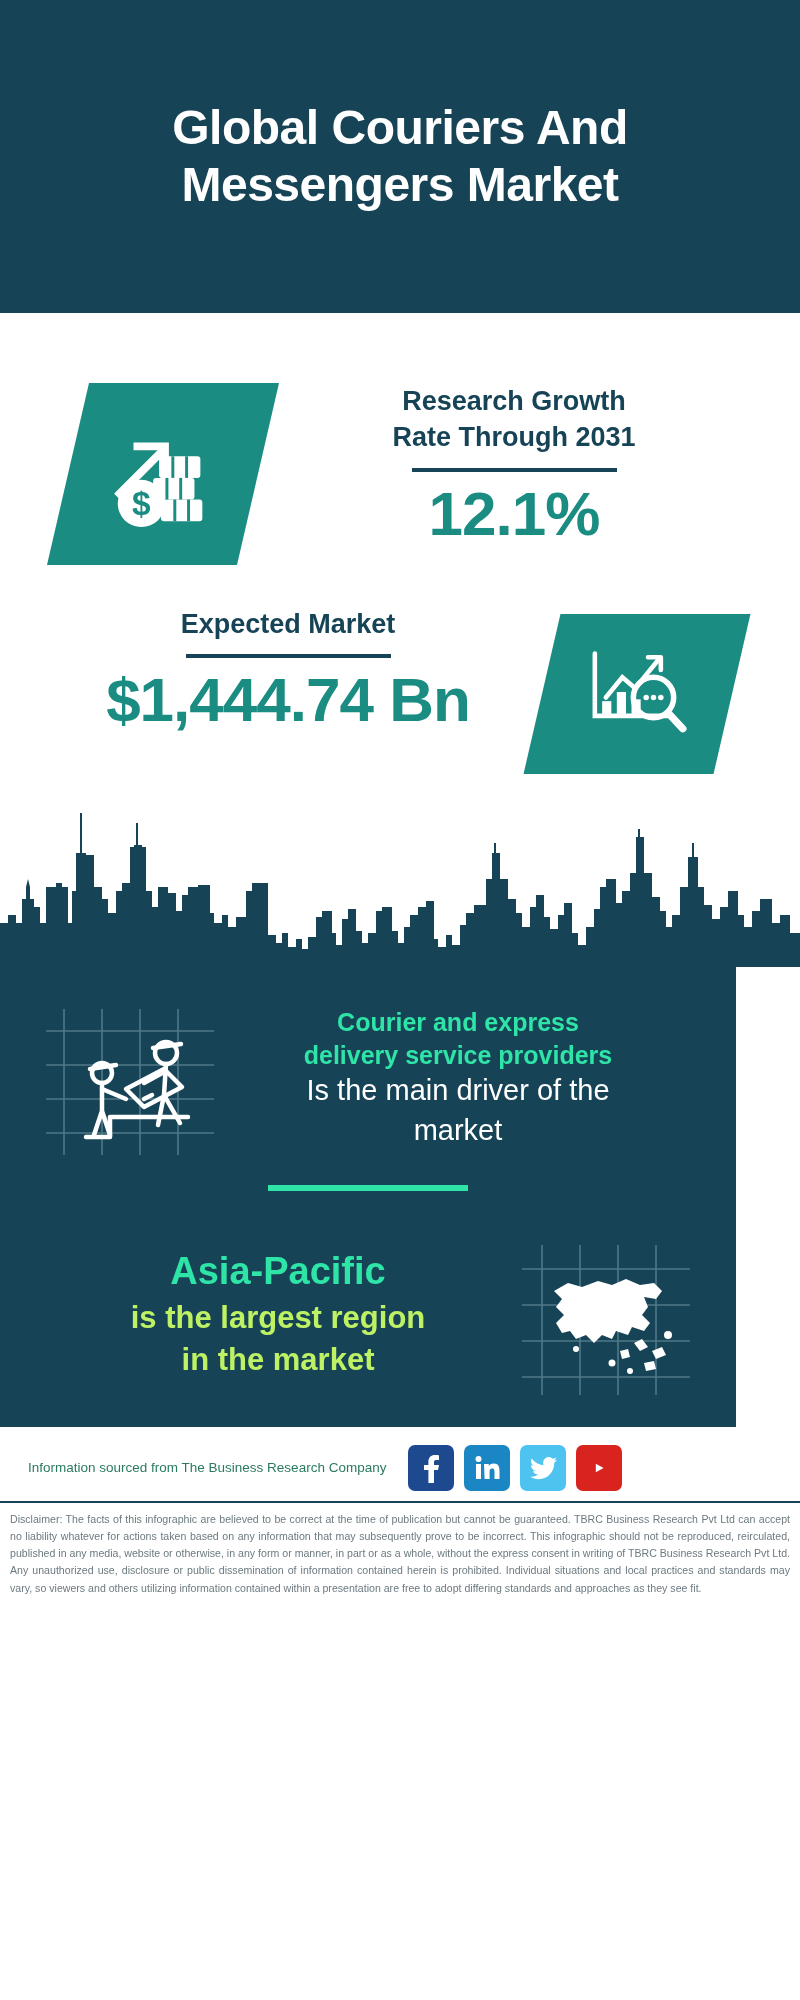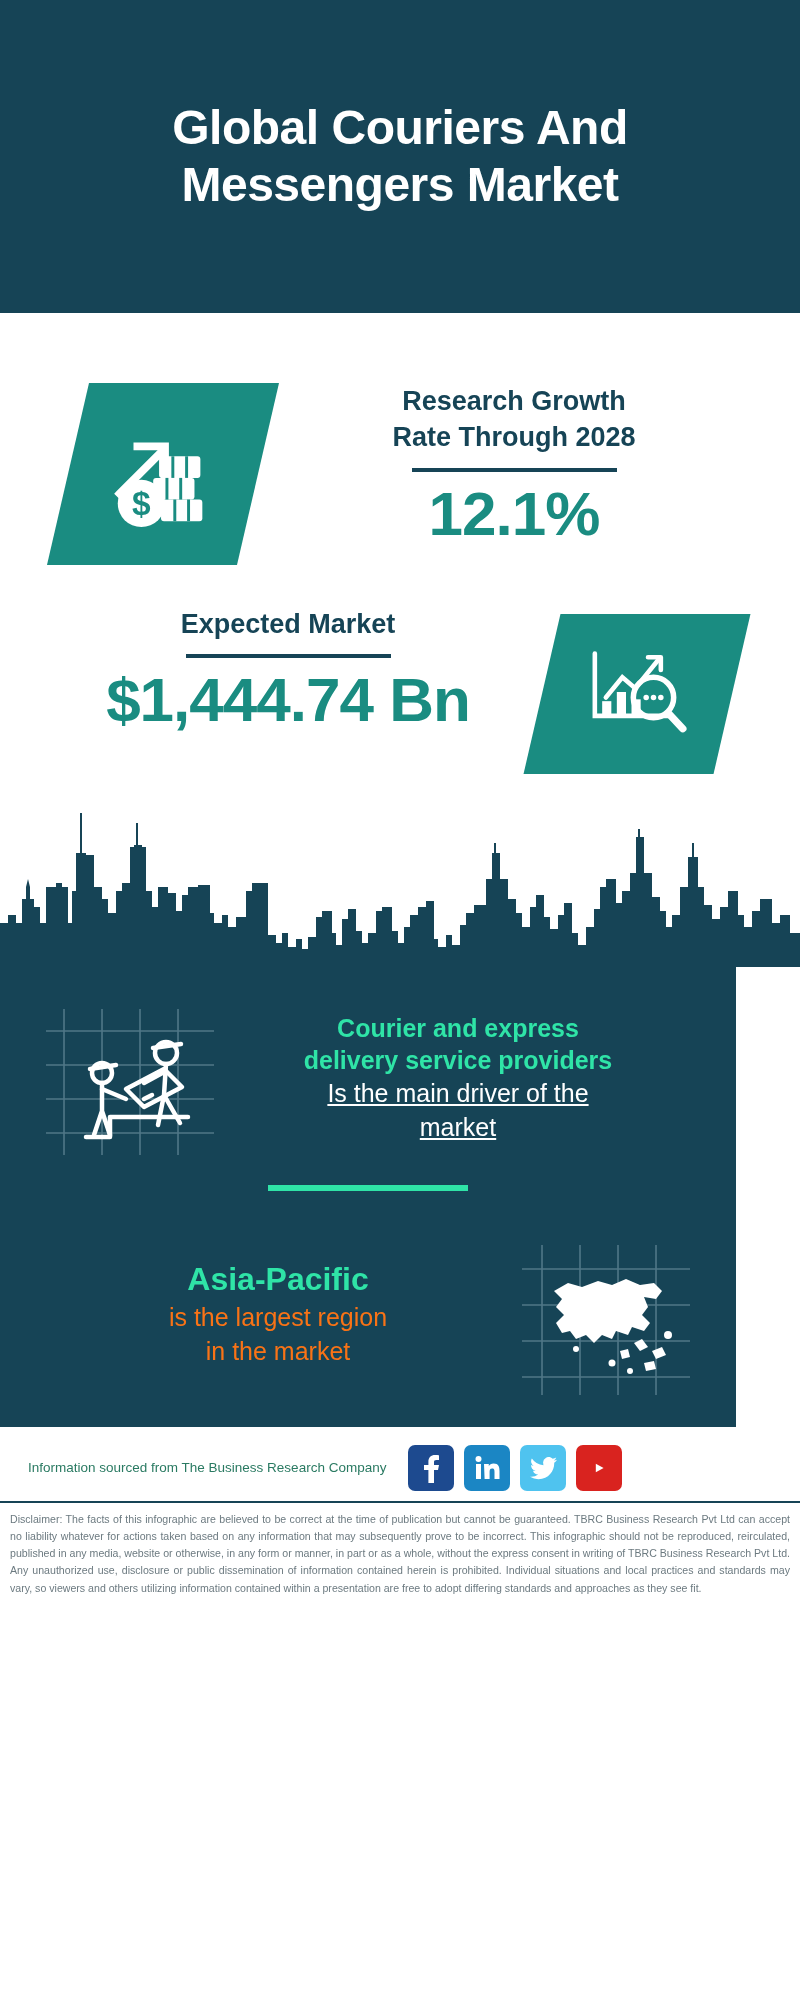--- a/index.html
+++ b/index.html
@@ -105,27 +105,27 @@
   .drow.driver { padding-top:22px; height:200px; }
   .drow.region { padding-top:4px; height:210px; }
 
   .icon-box { width:180px; height:150px; flex:none; position:relative; }
   .d-text { flex:1; text-align:center; padding:0 6px; }
 
   .green-line {
     color:#2fe4a7; font-size:25px; font-weight:bold; line-height:1.3;
   }
   .white-line {
-    color:#ffffff; font-size:25px; font-weight:normal; line-height:1.35;text-decoration:underline;
+    color:#ffffff; font-size:29px; font-weight:normal; line-height:1.35;
   }
   .green-big {
-    color:#2fe4a7; font-size:32px; font-weight:bold; line-height:1.3;
+    color:#2fe4a7; font-size:38px; font-weight:bold; line-height:1.3;
   }
   .white-big {
-    color:#f97316; font-size:25px; font-weight:normal; line-height:1.35;
+    color:#bef264; font-size:31px; font-weight:bold; line-height:1.35;
   }
   .hr-green {
     width:200px; height:6px; background:#2fe4a7;
     margin:0 auto;
   }
   .divider-wrap { padding:18px 0 16px 0; }
 
   
   .footer {
     width:650px; background:#ffffff;
@@ -187,21 +187,21 @@
             <line x1="72" y1="88" x2="72" y2="110"></line>
               <line x1="86" y1="88" x2="86" y2="110"></line>
           </g>
           <circle cx="38" cy="92" r="24" fill="#ffffff"></circle>
           <text x="38" y="104" font-family="'Liberation Sans',sans-serif" font-size="34" font-weight="bold" fill="#1a8c81" text-anchor="middle">$</text>
         </svg>
       </span>
     </div>
     <div class="r1-text">
       <div class="r1-title">Research Growth</div>
-      <div class="r1-title">Rate Through 2028</div>
+      <div class="r1-title">Rate Through 2031</div>
       <div class="hr-dark"></div>
       <div class="big-val">12.1%</div>
     </div>
   </div>
 
   <div class="row2">
     <div class="r2-text">
       <div class="r2-title">Expected Market</div>
       <div class="hr-dark2"></div>
       <div class="big-val">$1,444.74 Bn</div>

